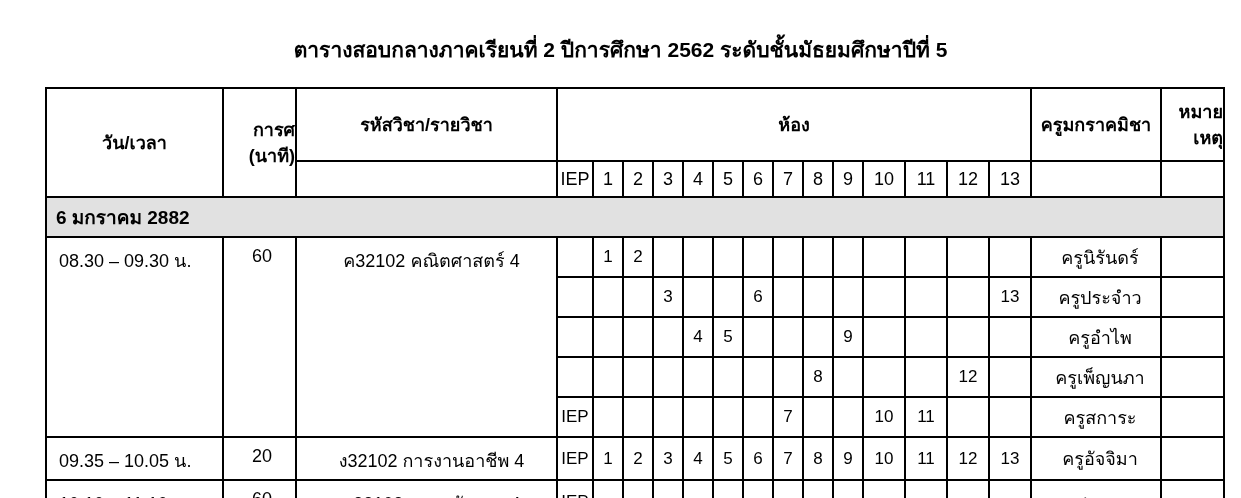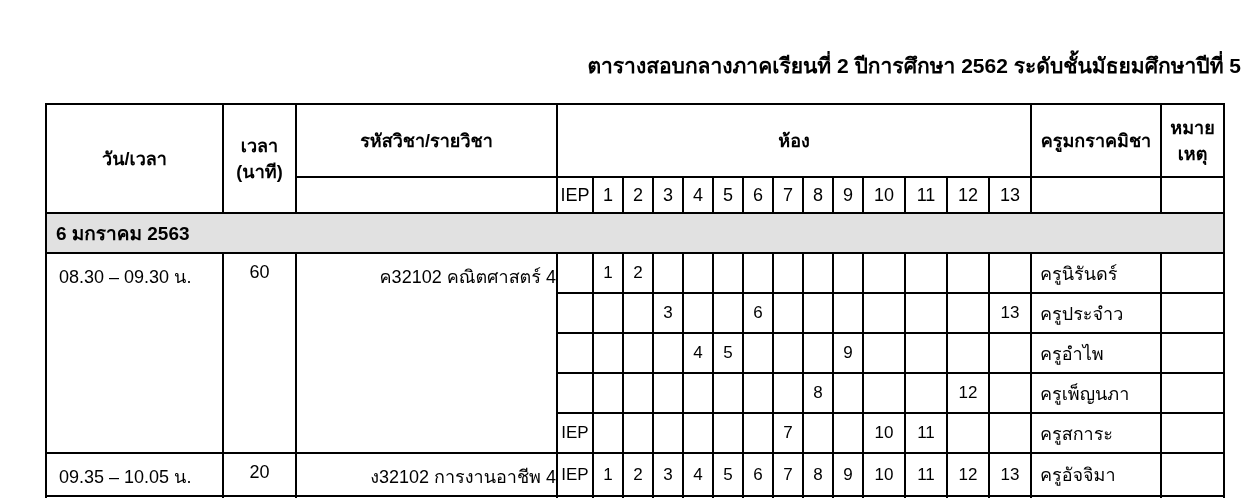--- a/index.html
+++ b/index.html
@@ -12,22 +12,22 @@
     font-family: "Liberation Sans", sans-serif;
     color: #000000;
   }
   .page {
     position: relative;
     width: 1241px;
     height: 498px;
     overflow: hidden;
   }
   .title {
-    margin-top: 52px;
-    text-align: right;
+    margin-top: 36px;
+    text-align: center;
     font-weight: bold;
     font-size: 21px;
     line-height: 28px;
   }
   table.timetable {
     border-collapse: collapse;
     table-layout: fixed;
     margin: 23px 0 0 45px;
     width: 1178px;
   }
@@ -36,47 +36,48 @@
     padding: 0;
     overflow: hidden;
     white-space: nowrap;
     font-size: 18px;
     vertical-align: middle;
   }
   thead tr.head-main { height: 73px; }
   thead tr.head-sub  { height: 36px; }
   thead th { font-weight: bold; text-align: center; }
   thead tr.head-sub th { font-weight: normal; font-size: 18px; }
-  .two-line span { display: block; line-height: 26px; }
+  .two-line span { display: block; line-height: 26px; text-align: right; }
 
   tbody tr { height: 40px; }
   tr.section-row { height: 40px; }
   tr.section-row td {
     font-weight: bold;
     font-size: 19px;
     text-align: left;
     padding-left: 9px;
   }
   td.time-cell {
     vertical-align: top;
     text-align: left;
     padding: 8px 0 4px 12px;
   }
   td.duration-cell {
     vertical-align: top;
-    text-align: center;
+    text-align: left;
     padding-top: 8px;
+    padding-left: 28px;
   }
   td.subject-cell {
     vertical-align: top;
-    text-align: right;
+    text-align: center;
     padding: 8px 0 4px 10px;
   }
   td.room-cell { text-align: center; font-size: 17px; }
-  td.teacher-cell { text-align: left; padding-left: 8px; }
+  td.teacher-cell { text-align: center; padding-left: 8px; }
   td.remark-cell { }
 </style>
 </head>
 <body>
 
 <div class="page">
   <div class="title">ตารางสอบกลางภาคเรียนที่ 2 ปีการศึกษา 2562 ระดับชั้นมัธยมศึกษาปีที่ 5</div>
 
   <table class="timetable">
     <colgroup>
@@ -97,21 +98,21 @@
         <col style="width:42px">
         <col style="width:42px">
         <col style="width:42px">
       <col style="width:130px">
       <col style="width:63px">
     </colgroup>
     <thead>
       <tr class="head-main">
         <th rowspan="2">วัน/เวลา</th>
         <th rowspan="2" class="two-line">
-          <span>เวลา</span>
+          <span>การศ</span>
           <span>(นาที)</span>
         </th>
         <th>รหัสวิชา/รายวิชา</th>
         <th colspan="14">ห้อง</th>
         <th>ครูมกราคมิชา</th>
         <th class="two-line">
           <span>หมาย</span>
           <span>เหตุ</span>
         </th>
       </tr>
@@ -130,21 +131,21 @@
         <th>10</th>
         <th>11</th>
         <th>12</th>
         <th>13</th>
         <th></th>
         <th></th>
       </tr>
     </thead>
     <tbody id="timetable-body">
       <tr class="section-row">
-        <td colspan="19" id="section-cell" style="background: rgb(225, 225, 225);">6 มกราคม 2563</td>
+        <td colspan="19" id="section-cell" style="background: rgb(225, 225, 225);">6 มกราคม 2882</td>
       </tr>
     <tr>
           <td class="time-cell" rowspan="5">08.30 – 09.30 น.</td>
           <td class="duration-cell" rowspan="5">60</td>
           <td class="subject-cell" rowspan="5">ค32102 คณิตศาสตร์ 4</td>
           <td class="room-cell"></td>
           <td class="room-cell">1</td>
           <td class="room-cell">2</td>
           <td class="room-cell"></td>
           <td class="room-cell"></td>

